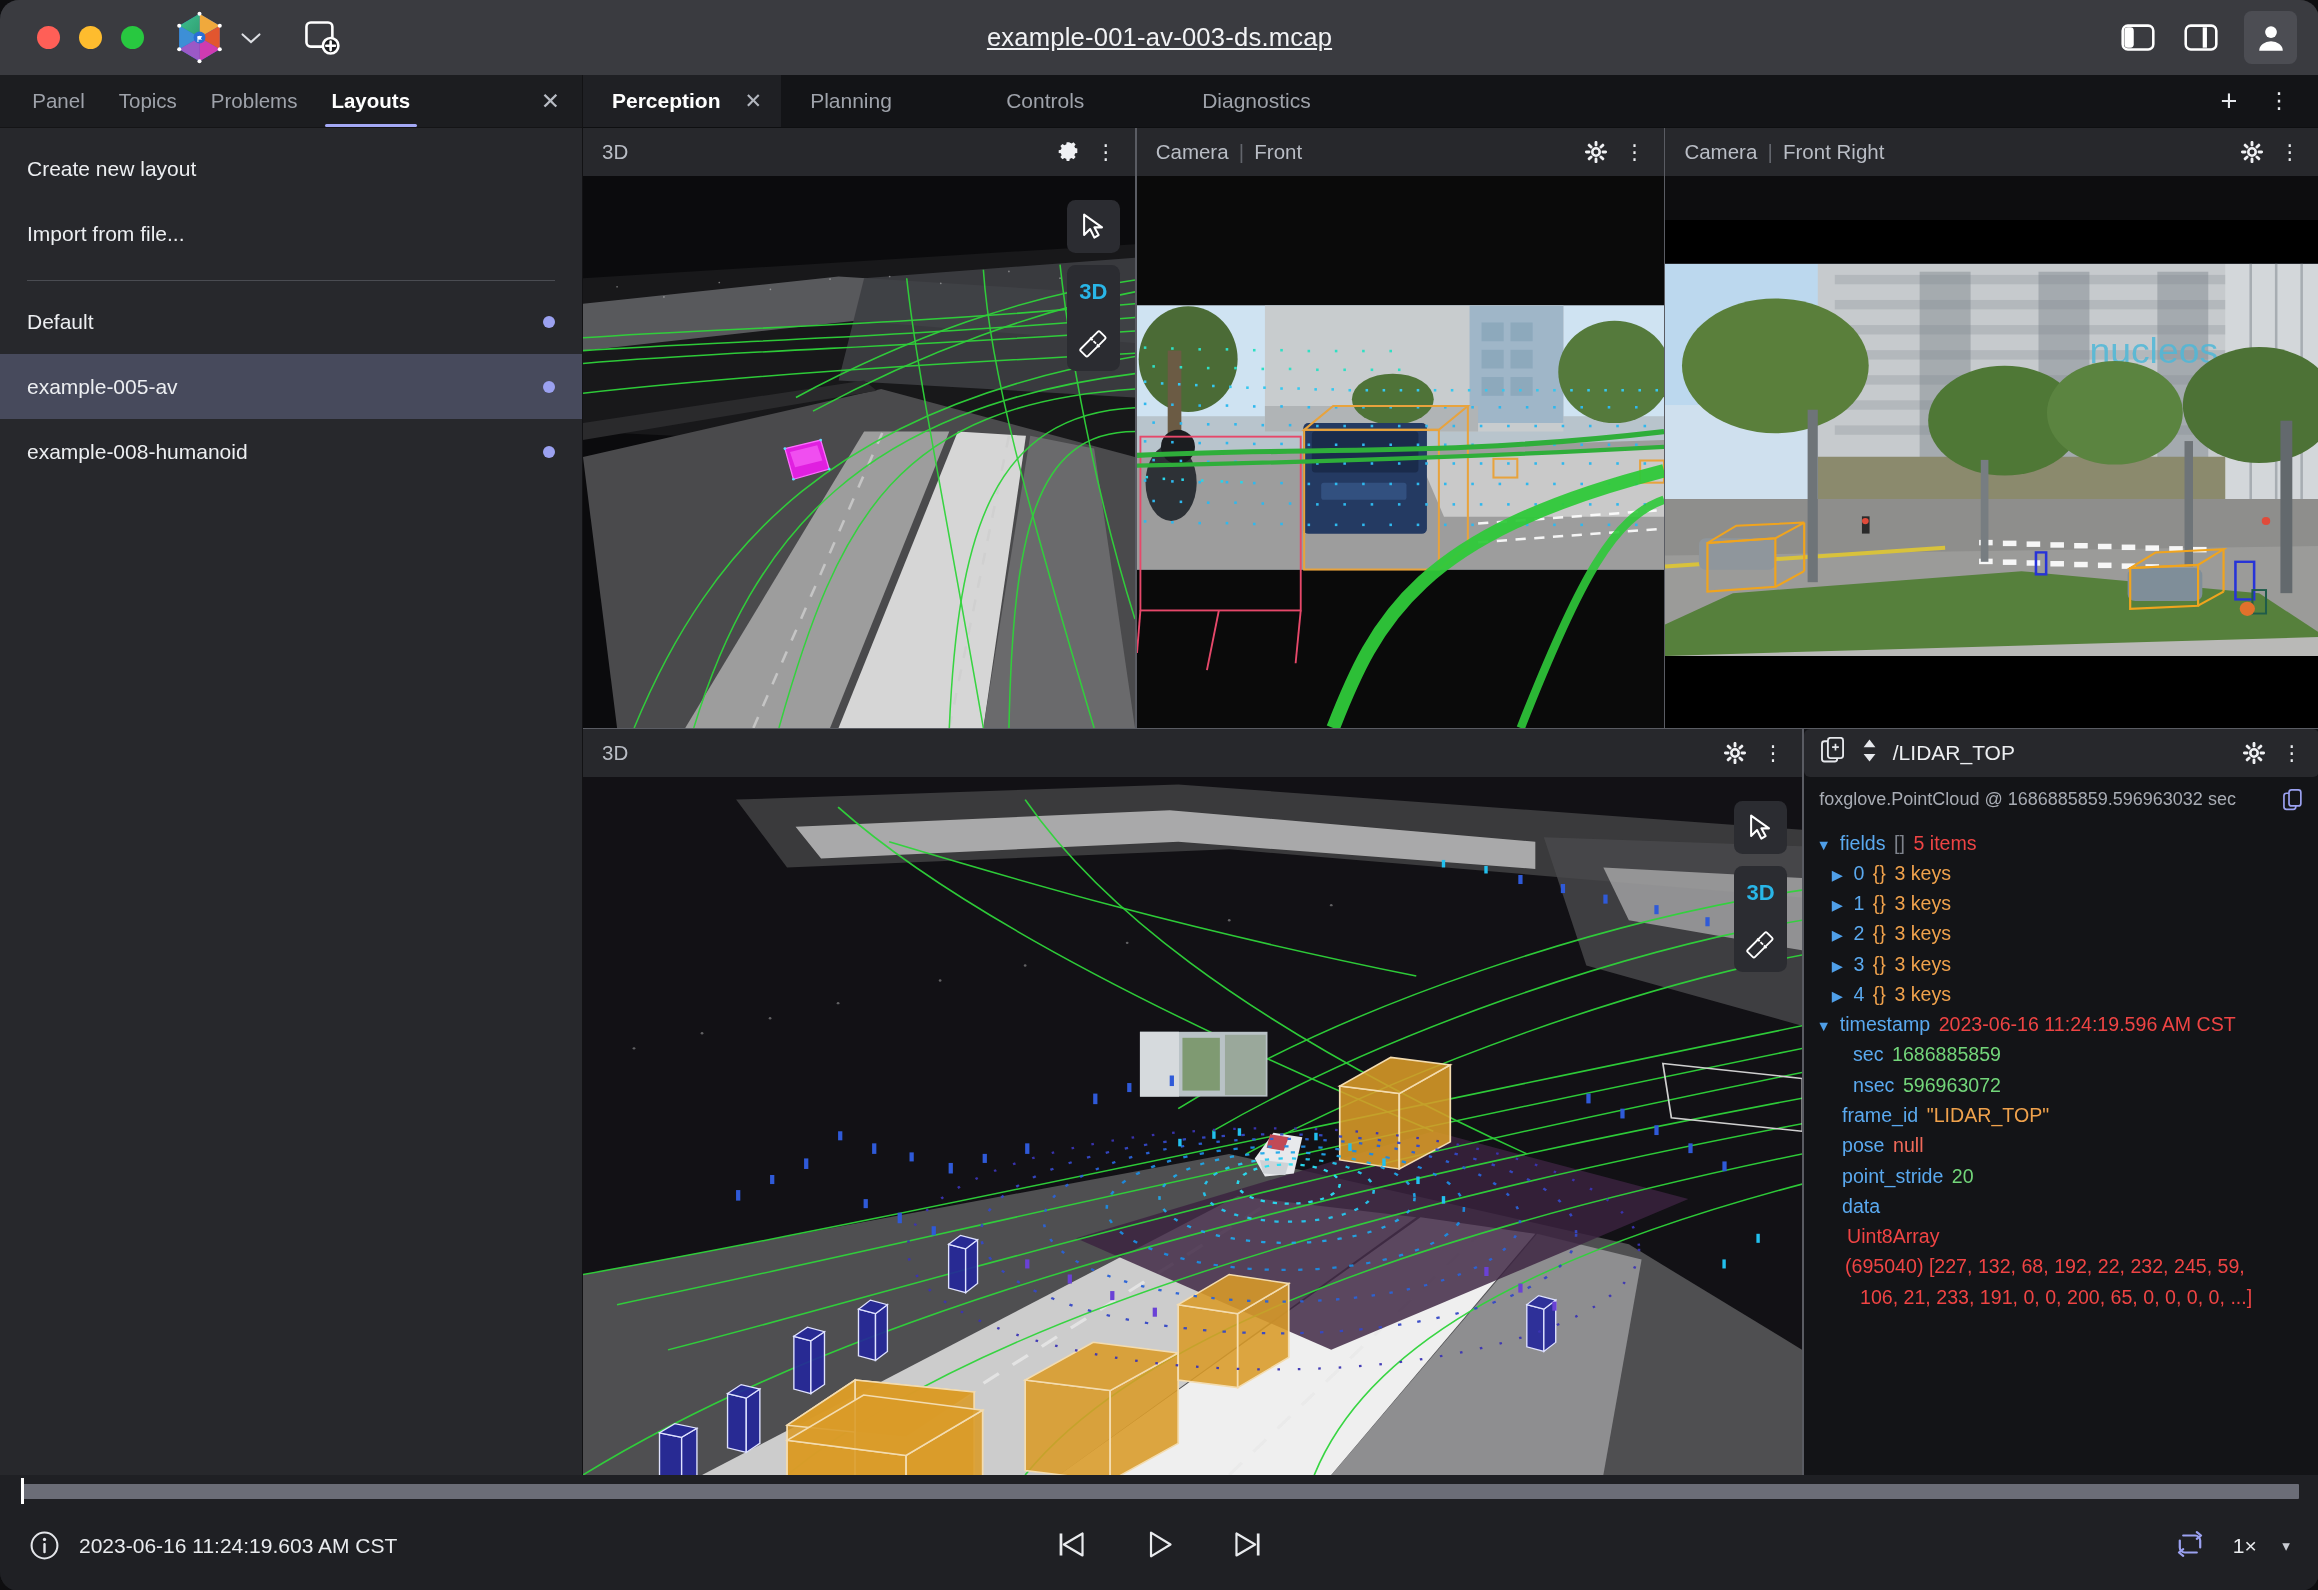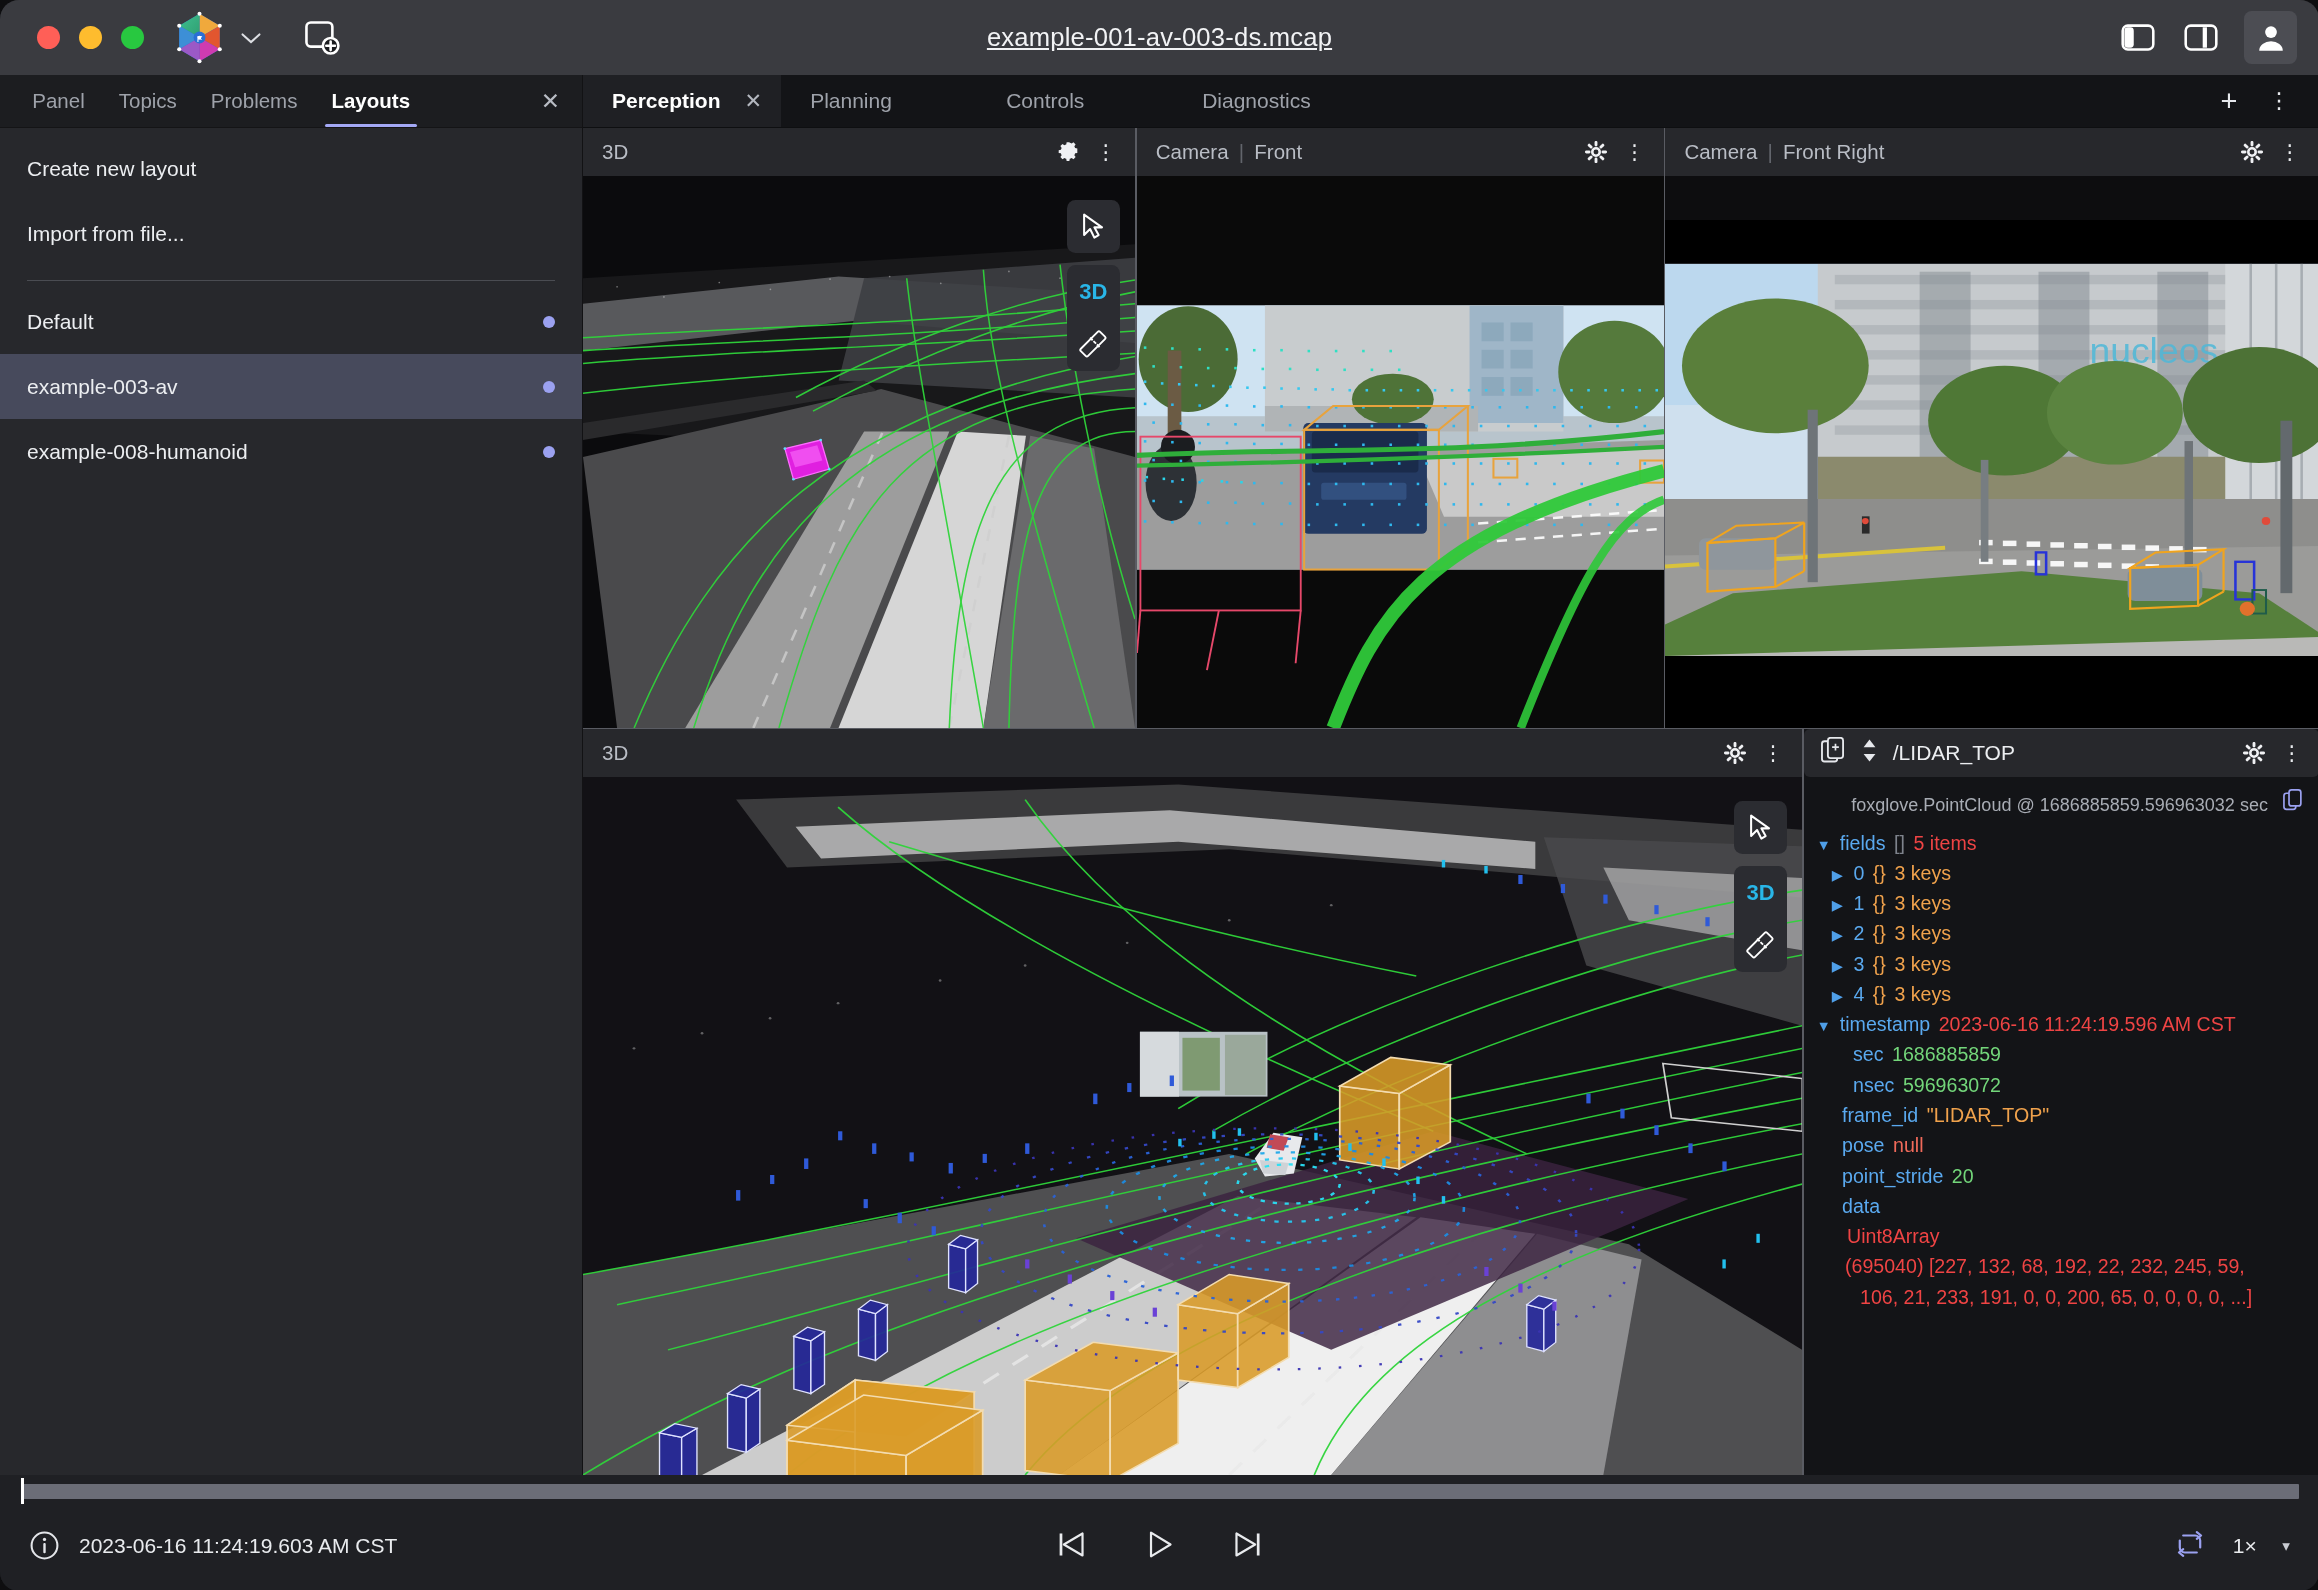--- a/index.html
+++ b/index.html
@@ -150,22 +150,22 @@
 
   
   .raw { width: 515px; flex: 0 0 515px; background: #131417; display: flex; flex-direction: column; }
   .raw-head {
     height: 48px; flex: 0 0 48px; background: #27282c;
     display: flex; align-items: center; gap: 13.6px; padding: 0 17px;
     color: #eceef1; font-size: 21px; border-radius: 6px;
   }
   .raw-body { flex: 1 1 auto; overflow: hidden; padding: 12px 0 0 0; font-size: 19.6px; }
   .raw-meta {
-    display: flex; align-items: flex-end; gap: 3px;
-    padding: 0 15.3px 12px 15.3px; color: #a8acb4; font-size: 18px; margin-left: 32px;
+    display: flex; align-items: flex-start; gap: 3px;
+    padding: 0 15.3px 12px 15.3px; color: #a8acb4; font-size: 18px;
   }
   .tree-row { display: flex; align-items: flex-start; padding: 2.6px 12px; gap: 8.5px; line-height: 1.28; }
   .caret { color: #4f9fe8; font-size: 14.5px; width: 15.3px; flex: 0 0 15.3px; text-align: center; padding-top: 5.1px; }
   .k { color: #5aa9ef; }
   .kdim { color: #7e838c; }
   .num { color: #73d67a; }
   .str { color: #f0a24c; }
   .nul { color: #f06a5a; }
   .plain { color: #ef4444; }
   .braces { color: #f0a24c; }
@@ -298,21 +298,21 @@
         <div class="sb-action">
           <span>Import from file...</span>
         </div>
         <div class="sb-sep"></div>
 
         <div class="sb-item">
           <span>Default</span>
           <span class="sb-dot"></span>
         </div>
         <div class="sb-item selected">
-          <span>example-003-av</span>
+          <span>example-005-av</span>
           <span class="sb-dot"></span>
         </div>
         <div class="sb-item">
           <span>example-008-humanoid</span>
           <span class="sb-dot"></span>
         </div>
       </div>
     </div>
 
     <div class="main">

